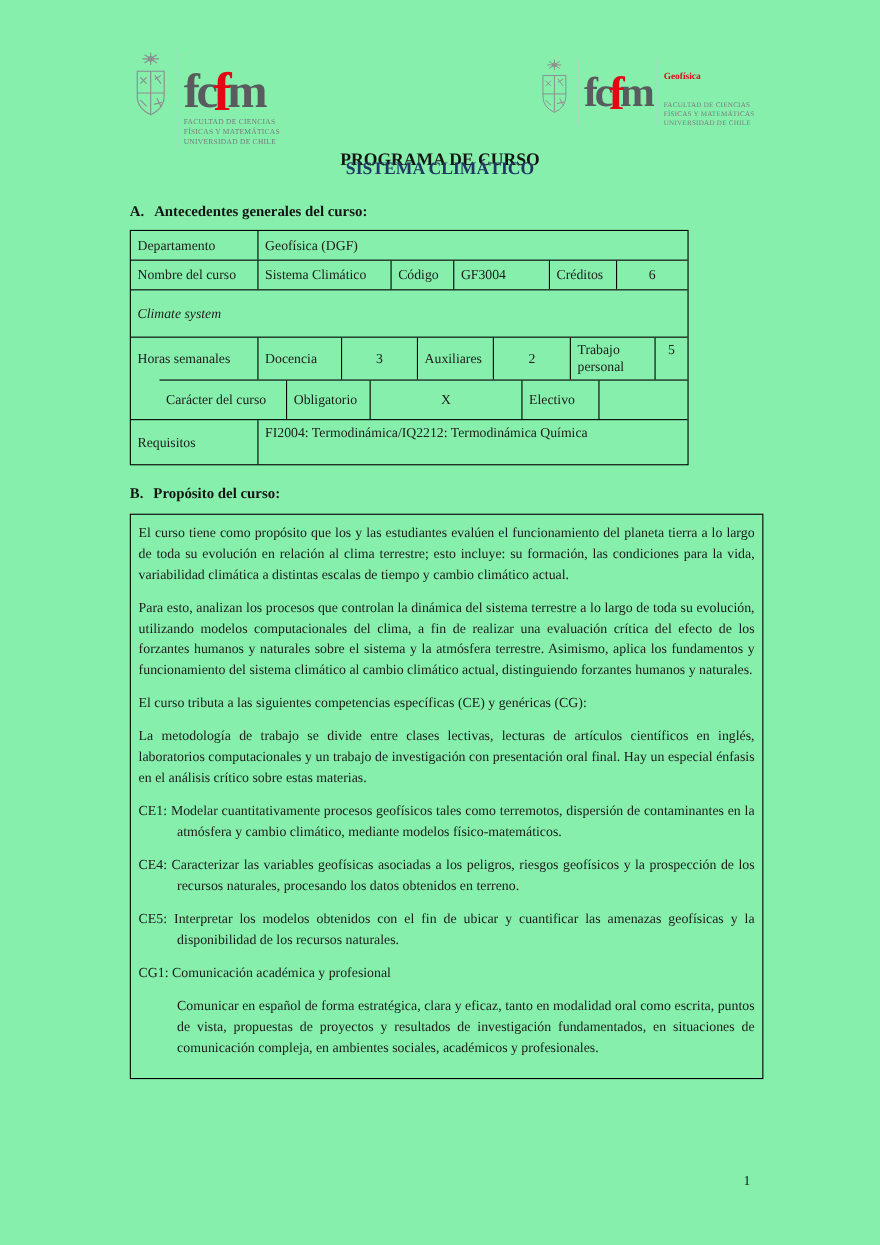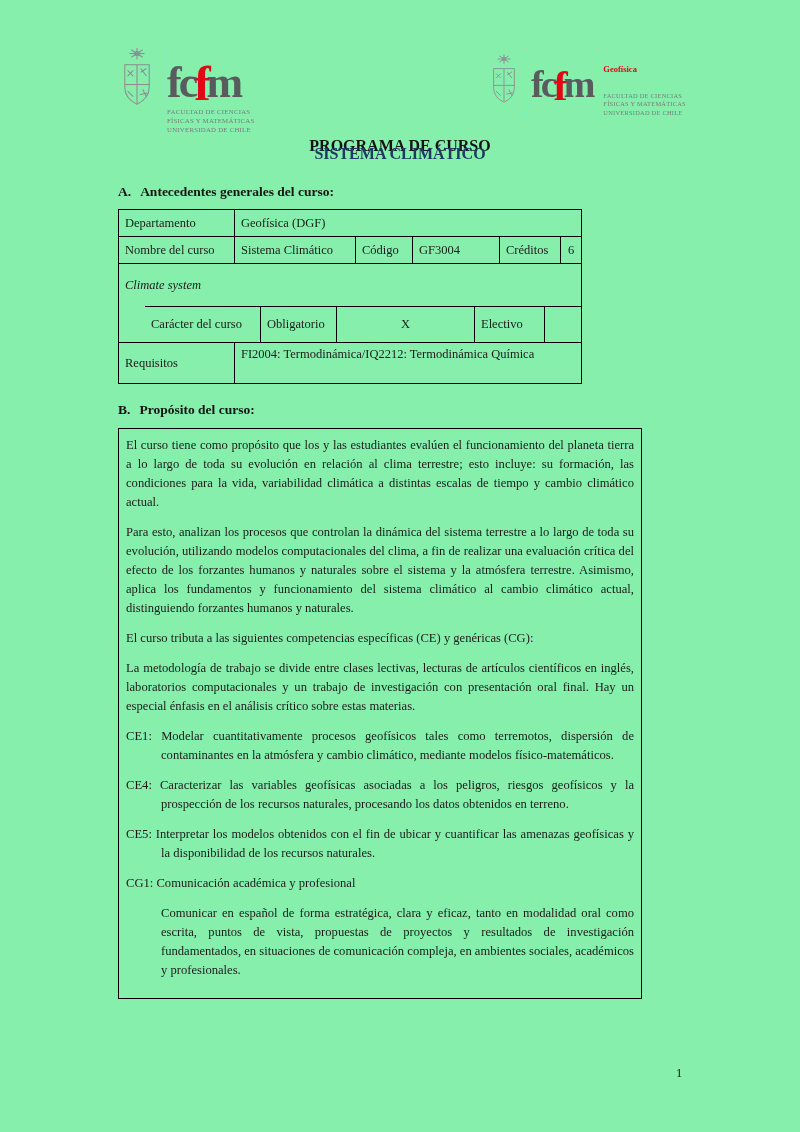--- a/index.html
+++ b/index.html
@@ -35,35 +35,35 @@
   .doc-title { top:137px; color:#141414; }
   .doc-subtitle { top:145px; color:#1f3864; }
 
   
   .content { position:absolute; left:118px; top:184px; width:576px; }
   .sec-heading { font-size:13.5px; font-weight:bold; color:#141414; margin:0 0 9px 0; }
   .sec-heading .h-text { margin-left:9px; }
   .sec-b-heading { margin-top:18px; margin-bottom:10px; }
 
   
-  .tbl { border:1px solid #000; width:464px; box-sizing:border-box; font-size:12.5px; }
+  .tbl { border:1px solid #000; width:508px; box-sizing:border-box; font-size:12.5px; }
   .trow { display:flex; box-sizing:border-box; }
   .trow + .trow { border-top:1px solid #000; }
   .cell { box-sizing:border-box; display:flex; align-items:center; padding:2px 6px;
           white-space:nowrap; overflow:hidden; }
   .cell + .cell { border-left:1px solid #000; }
   .cell.center { justify-content:center; padding:2px 2px; }
   .cell.wrap { white-space:normal; }
   .cell.wrap .inner { display:block; width:100%; text-align:justify; }
   .italic { font-style:italic; }
   .r1 { min-height:26px; } .r2 { min-height:27px;text-align:right; } .r3 { min-height:43px; }
   .r4 { min-height:39px; } .r5 { min-height:36px;margin-left:26px; } .r6 { min-height:41px; }
 
   
-  .purpose-box { border:1.5px solid #000; box-sizing:border-box; width:524px;
+  .purpose-box { border:1.5px solid #000; box-sizing:border-box; width:576px;
                  padding:2px 7px 7px 7px; font-size:12.6px; line-height:19px; }
   .purpose-box p { margin:11px 0; text-align:justify; }
   .purpose-box p.first { margin-top:5px; }
   .comp { padding-left:35px; text-indent:-35px; margin:14px 0; }
   .cg-detail { padding-left:35px; margin:14px 0 1px 0; }
 
   .page-number { position:absolute; left:676px; top:1066px; font-size:12.5px; color:#141414; }
 
   .shield svg path, .shield svg line, .shield svg circle {
     stroke:#8b8d90; stroke-width:1.1; fill:none;
@@ -148,20 +148,31 @@
         <div class="cell" style="flex:0 0 115px">Nombre del curso</div>
         <div class="cell" style="flex:0 0 121px">Sistema Climático</div>
         <div class="cell" style="flex:0 0 57px">Código</div>
         <div class="cell" style="flex:0 0 87px">GF3004</div>
         <div class="cell" style="flex:0 0 61px">Créditos</div>
         <div class="cell center" style="flex:1 1 auto">6</div>
       </div>
       <div class="trow r3">
         <div class="cell italic" style="flex:1 1 auto">Climate system</div>
       </div>
+      <div class="trow r4">
+        <div class="cell" style="flex:0 0 115px">Horas semanales</div>
+        <div class="cell" style="flex:0 0 76px">Docencia</div>
+        <div class="cell center" style="flex:0 0 69px">3</div>
+        <div class="cell" style="flex:0 0 69px">Auxiliares</div>
+        <div class="cell center" style="flex:0 0 70px">2</div>
+        <div class="cell wrap" style="flex:0 0 77px">
+            <span class="inner" style="text-align:left">Trabajo personal</span>
+          </div>
+        <div class="cell center" style="flex:1 1 auto; align-items:flex-start; padding-top:4px;">5</div>
+      </div>
       <div class="trow r5">
         <div class="cell" style="flex:0 0 115px">Carácter del curso</div>
         <div class="cell" style="flex:0 0 76px">Obligatorio</div>
         <div class="cell center" style="flex:0 0 138px">X</div>
         <div class="cell" style="flex:0 0 70px">Electivo</div>
         <div class="cell" style="flex:1 1 auto"></div>
       </div>
       <div class="trow r6">
         <div class="cell" style="flex:0 0 115px">Requisitos</div>
         <div class="cell" style="flex:1 1 auto; align-items:flex-start; padding-top:4px;">FI2004: Termodinámica/IQ2212: Termodinámica Química</div>

